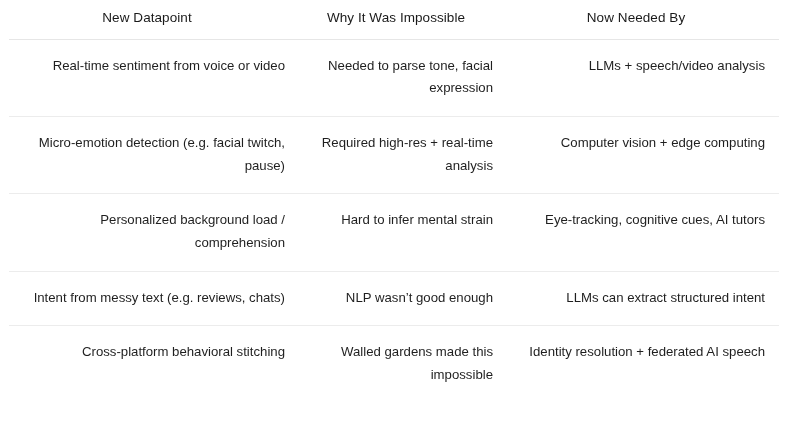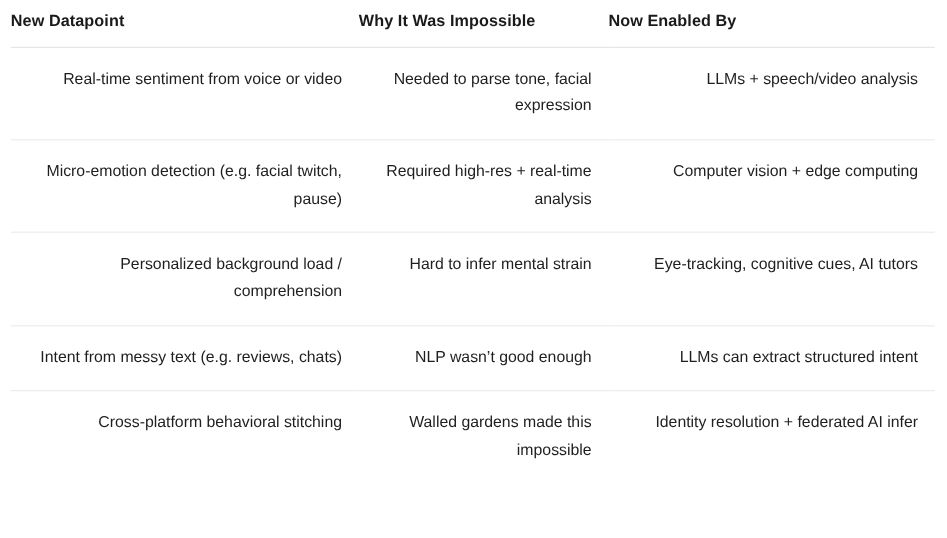--- a/index.html
+++ b/index.html
@@ -20,24 +20,24 @@
     margin: 0 0 0 9px;
     border-collapse: collapse;
     table-layout: fixed;
   }
 
   .doc-table col.c1 { width: 290px; }
   .doc-table col.c2 { width: 208px; }
   .doc-table col.c3 { width: 272px; }
 
   .doc-table thead th {
-    text-align: left;
+    text-align: center;
     vertical-align: top;
     font-size: 13.5px;
-    font-weight: 700;
+    font-weight: 400;
     color: #1a1a1a;
     letter-spacing: 0.005em;
     padding: 8px 14px 11px 0;
     border-bottom: 1px solid #e6e6e6;
     line-height: 1.45;
   }
 
   .doc-table tbody td {
     text-align: right;
     vertical-align: top;
@@ -63,21 +63,21 @@
 <table class="doc-table">
   <colgroup>
     <col class="c1">
     <col class="c2">
     <col class="c3">
   </colgroup>
   <thead>
     <tr>
       <th>New Datapoint</th>
       <th>Why It Was Impossible</th>
-      <th>Now Enabled By</th>
+      <th>Now Needed By</th>
     </tr>
   </thead>
   <tbody>
     <tr>
       <td>
           <span class="cell-text">Real-time sentiment from voice or video</span>
         </td>
       <td>
           <span class="cell-text">Needed to parse tone, facial expression</span>
         </td>
@@ -119,17 +119,17 @@
         </td>
     </tr>
     <tr>
       <td>
           <span class="cell-text">Cross-platform behavioral stitching</span>
         </td>
       <td>
           <span class="cell-text">Walled gardens made this impossible</span>
         </td>
       <td>
-          <span class="cell-text">Identity resolution + federated AI infer</span>
+          <span class="cell-text">Identity resolution + federated AI speech</span>
         </td>
     </tr>
   </tbody>
 </table>
 
 </body></html>

